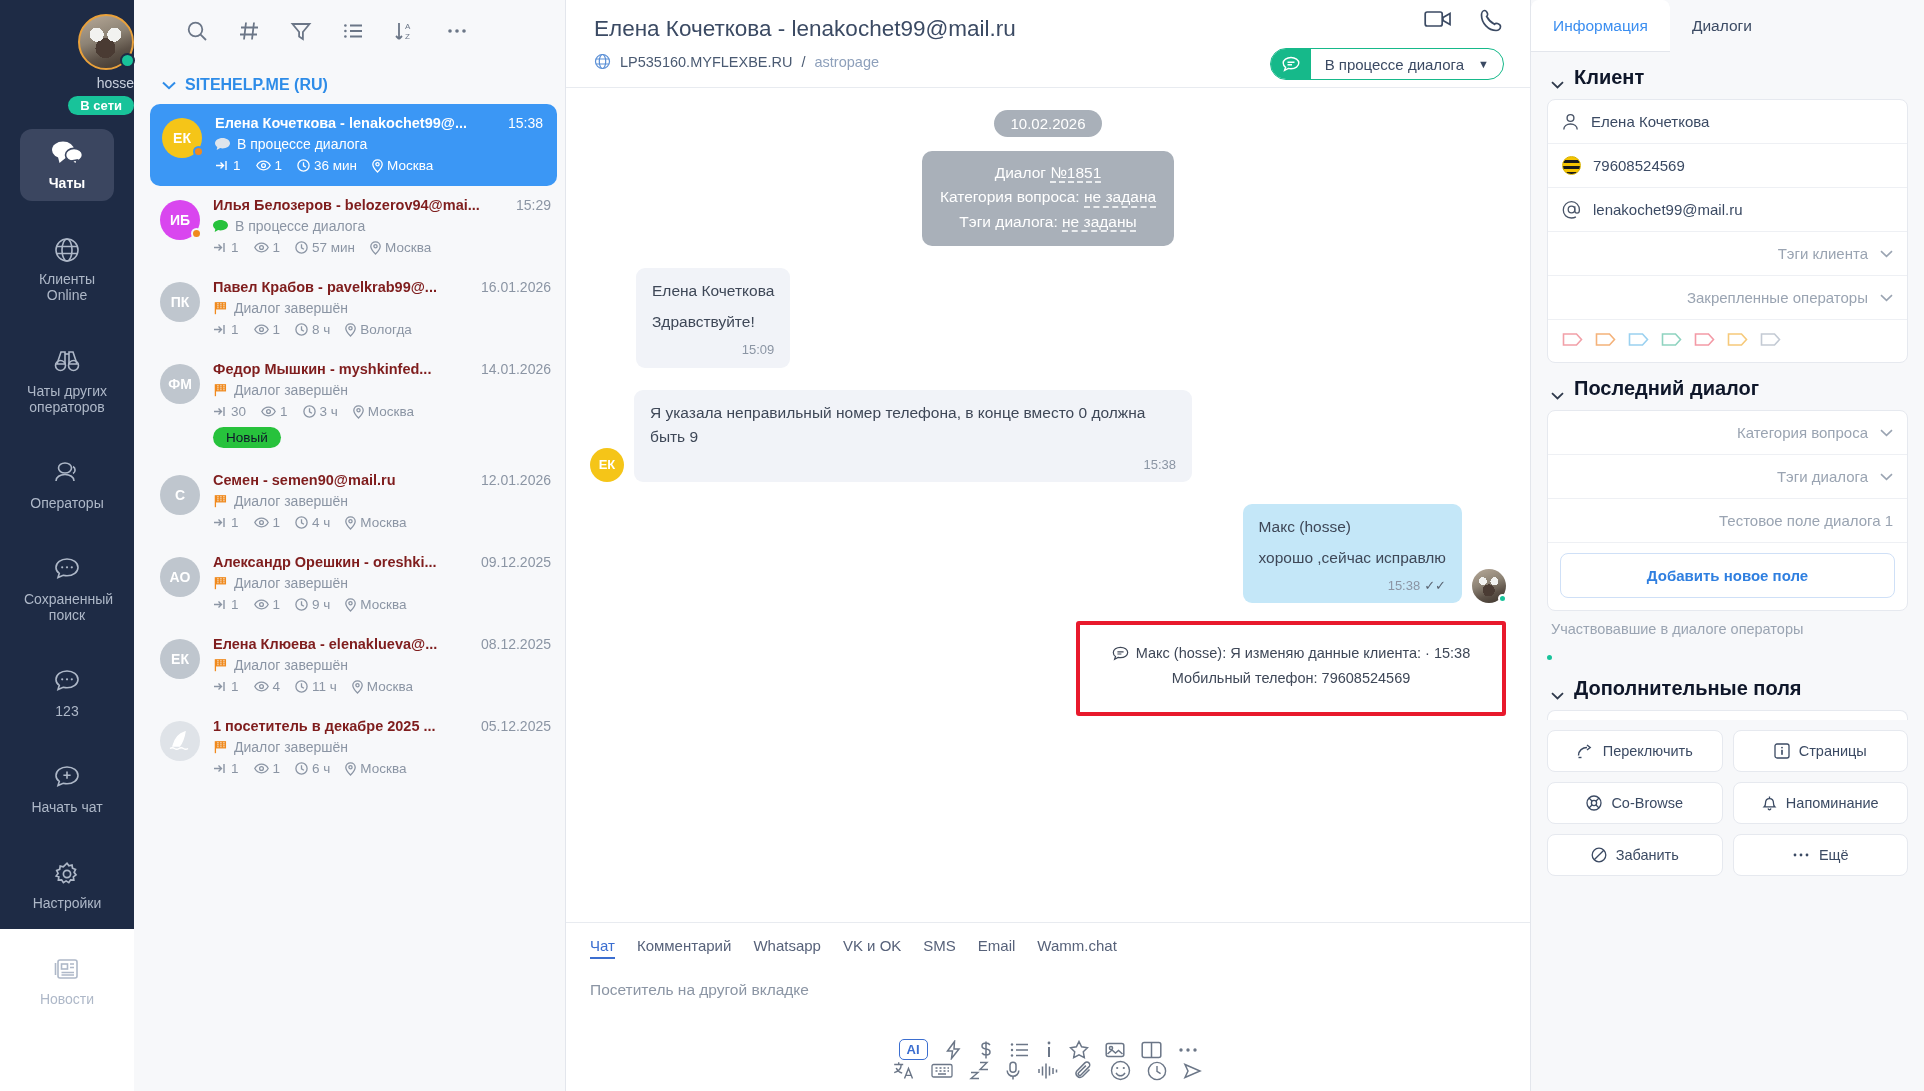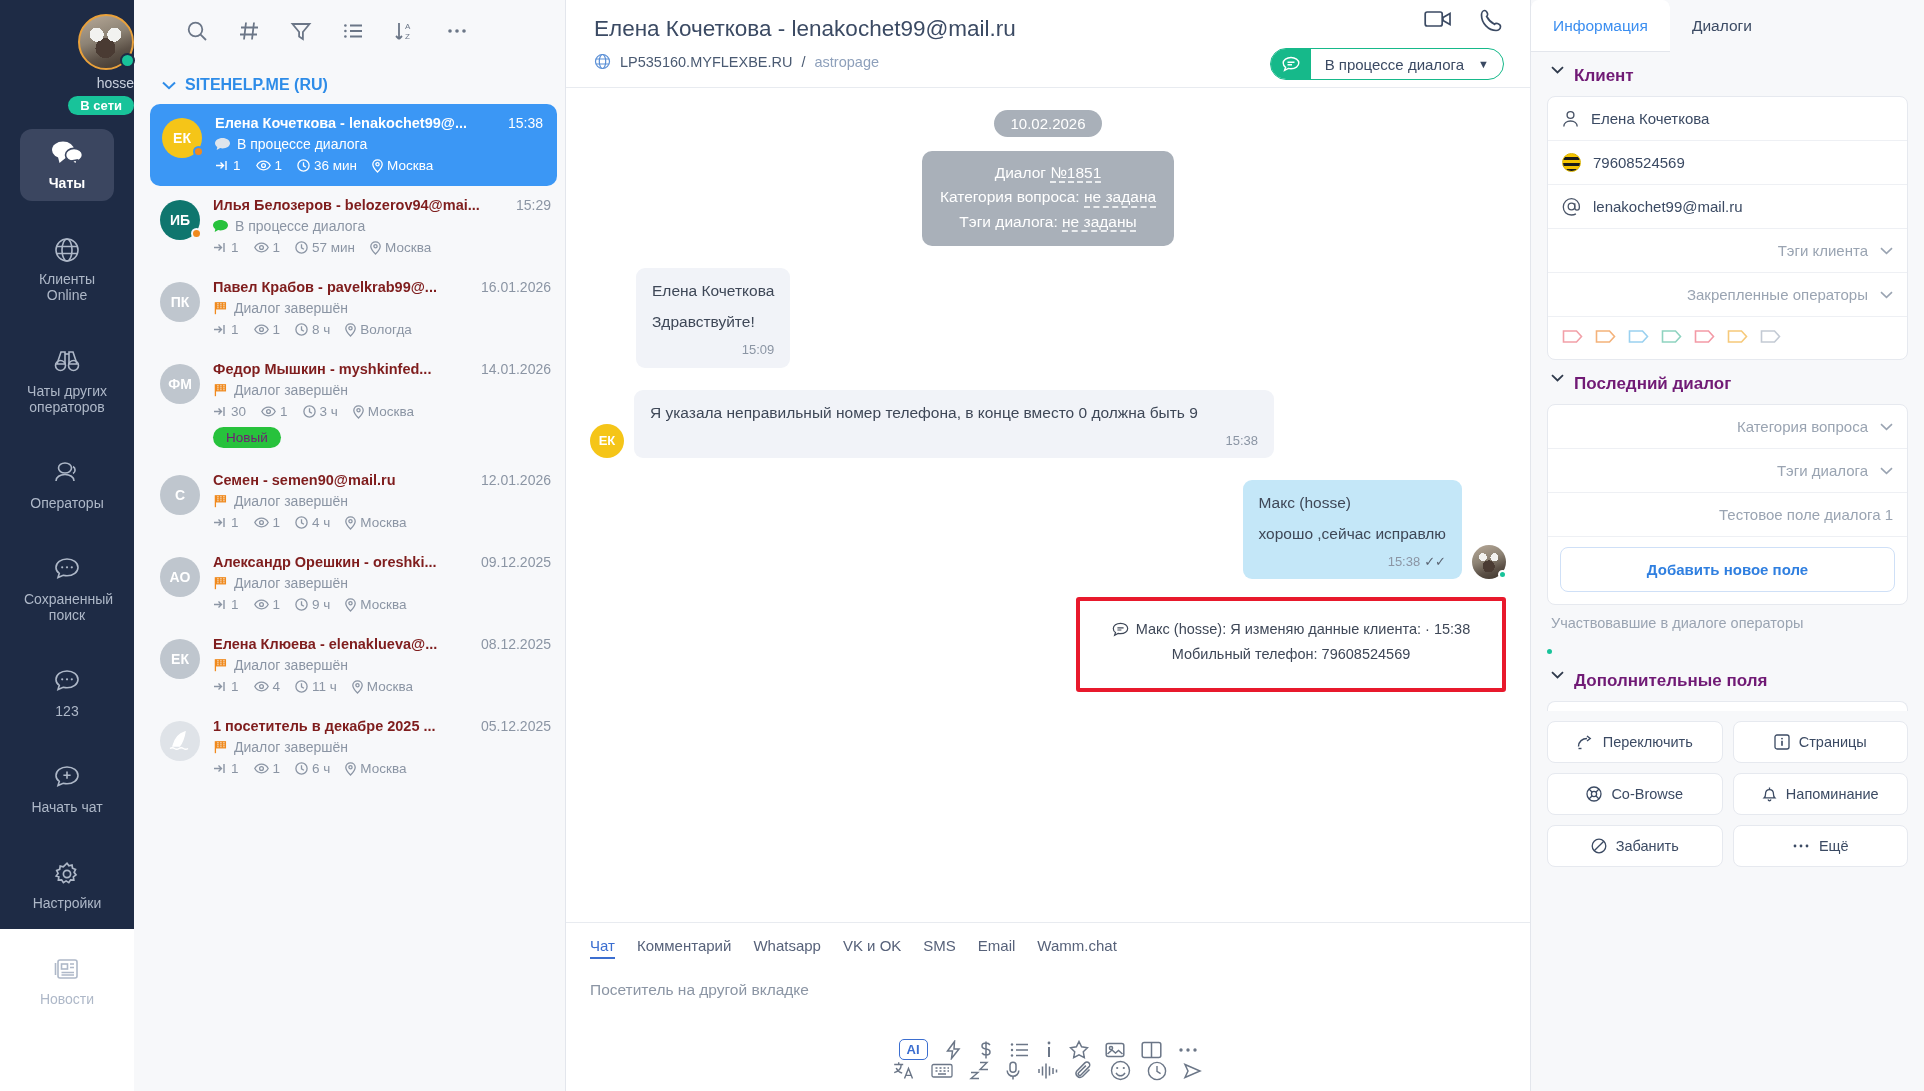--- a/index.html
+++ b/index.html
@@ -96,21 +96,21 @@
   }
   .chat-row.selected .chat-title { color: #ffffff; }
   .chat-time { font-size: 14px; color: #8b95a4; white-space: nowrap; }
   .chat-row.selected .chat-time { color: #ffffff; }
   .chat-status { display: flex; align-items: center; gap: 7px; margin-top: 5px; font-size: 14px; color: #8b95a4; }
   .chat-row.selected .chat-status { color: #ffffff; }
   .chat-meta { display: flex; align-items: center; gap: 15px; margin-top: 6px; font-size: 13.5px; color: #8b95a4; }
   .chat-row.selected .chat-meta { color: #ffffff; }
   .meta-i { display: inline-flex; align-items: center; gap: 4px; }
   .badge-new {
-    display: inline-block; margin-top: 8px; background: #27c23c; color: #701a75;
+    display: inline-block; margin-top: 8px; background: #27c23c; color: #0f172a;
     font-size: 13.5px; border-radius: 12px; padding: 3px 13px;
   }
 
   
   .center { flex: 1; min-width: 0; height: 1091px; display: flex; flex-direction: column; background: #fff; }
   .center-head {
     height: 88px; border-bottom: 1px solid #e8ebf0; padding: 8px 24px 0 28px;
     position: relative;
   }
   .ch-title { font-size: 22.5px; color: #3b4a63; margin-top: 8px; }
@@ -138,21 +138,21 @@
   .msg-line { display: flex; align-items: flex-end; gap: 10px; margin-top: 22px; }
   .msg-line.out { justify-content: flex-end; }
   .bubble {
     background: #f1f3f8; border-radius: 9px; padding: 11px 16px 7px 16px;
     font-size: 15.5px; color: #3e4757; line-height: 1.55; max-width: 640px; position: relative;
   }
   .bubble.out { background: #c4e7f8; }
   .b-author { color: #3e4757; margin-bottom: 7px; }
   .b-time { display: block; text-align: right; font-size: 13px; color: #8b95a4; margin-top: 6px; }
   .b-time .tick { color: #5a6472; margin-left: 4px; }
-  .bubble-wide { max-width: none; width: 640px; }
+  .bubble-wide { max-width: none; width: 558px; }
   .sm-av { width: 34px; height: 34px; border-radius: 50%; display: flex; align-items: center; justify-content: center;
            color: #fff; font-size: 13px; font-weight: bold; }
   .op-av {
     width: 34px; height: 34px; border-radius: 50%; position: relative; overflow: visible;
     background:
       radial-gradient(circle at 32% 36%, #f2f2f0 0 4px, transparent 4px),
       radial-gradient(circle at 66% 36%, #f2f2f0 0 4px, transparent 4px),
       radial-gradient(circle at 32% 37%, #20242c 0 2px, transparent 2px),
       radial-gradient(circle at 66% 37%, #20242c 0 2px, transparent 2px),
       radial-gradient(circle at 49% 63%, #4a3b33 0 6px, transparent 6px),
@@ -180,22 +180,22 @@
   
   .right {
     width: 394px; min-width: 394px; height: 1091px; background: #f7f8fa;
     border-left: 1px solid #e3e6ec; display: flex; flex-direction: column;
   }
   .r-tabs { display: flex; height: 52px; align-items: stretch; }
   .r-tab { padding: 0 22px; display: flex; align-items: center; font-size: 15.5px; color: #3b4a63; cursor: pointer; }
   .r-tab.active { background: #fff; color: #3b8ef0; border-top-left-radius: 8px; border-top-right-radius: 8px;
                   box-shadow: 0 -1px 0 #e3e6ec inset; }
   .r-body { flex: 1; overflow: hidden; background: #f7f8fa; padding: 0 16px 0 16px; }
-  .sec-head { display: flex; align-items: flex-start; gap: 10px; padding: 14px 0 10px 4px; font-size: 17px;
-              color: #701a75; font-weight: bold; cursor: pointer; }
+  .sec-head { display: flex; align-items: flex-end; gap: 10px; padding: 14px 0 10px 4px; font-size: 20px;
+              color: #0f172a; font-weight: bold; cursor: pointer; }
   .card { background: #fff; border: 1px solid #e6e9ef; border-radius: 8px; }
   .card-row { display: flex; align-items: center; gap: 12px; padding: 11px 14px; border-bottom: 1px solid #eef0f4;
               font-size: 15px; color: #3b4a63; min-height: 44px; }
   .card-row:last-child { border-bottom: none; }
   .card-row .ph { color: #9aa4b2; }
   .card-row .grow { flex: 1; text-align: right; }
   .beeline {
     width: 19px; height: 19px; border-radius: 50%;
     background: repeating-linear-gradient(#f5c400 0 3px, #1a1a1a 3px 6px);
     border: 1px solid #d8b200;
@@ -442,21 +442,21 @@
                   <path d="M5.5.8c2.6 0 4.7 2 4.7 4.5C10.2 8.6 5.5 13 5.5 13S.8 8.6.8 5.3C.8 2.8 2.9.8 5.5.8z"></path>
                   <circle cx="5.5" cy="5.2" r="1.6"></circle>
                 </svg>
               <span>Москва</span>
             </span>
           </div>
         </div>
       </div>
 
       <div class="chat-row">
-        <div class="avatar" style="background:#0f766e">
+        <div class="avatar" style="background:#d946ef">
           <span>ИБ</span>
           <span class="pres" style="background:#f08a1e"></span>
         </div>
         <div class="chat-main">
           <div class="chat-top">
             <div class="chat-title">Илья Белозеров - belozerov94@mai...</div>
             <div class="chat-time">15:29</div>
           </div>
           <div class="chat-status">
             <span>

